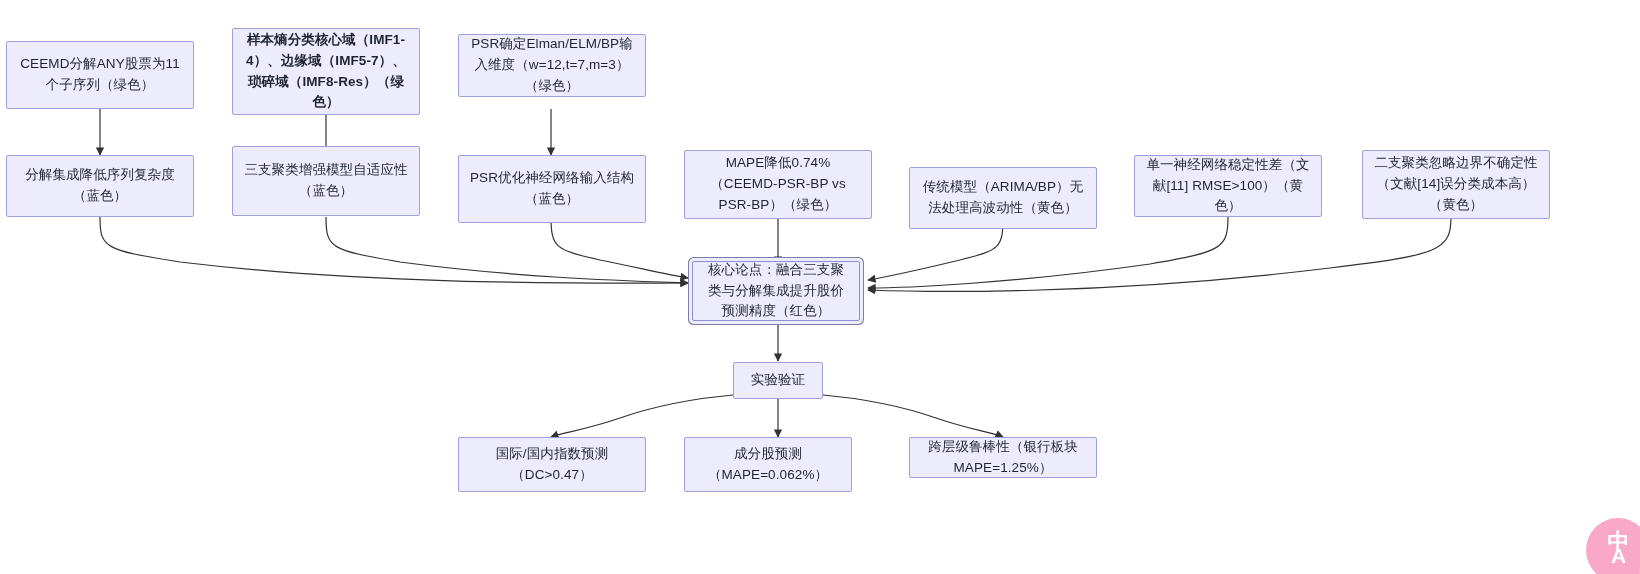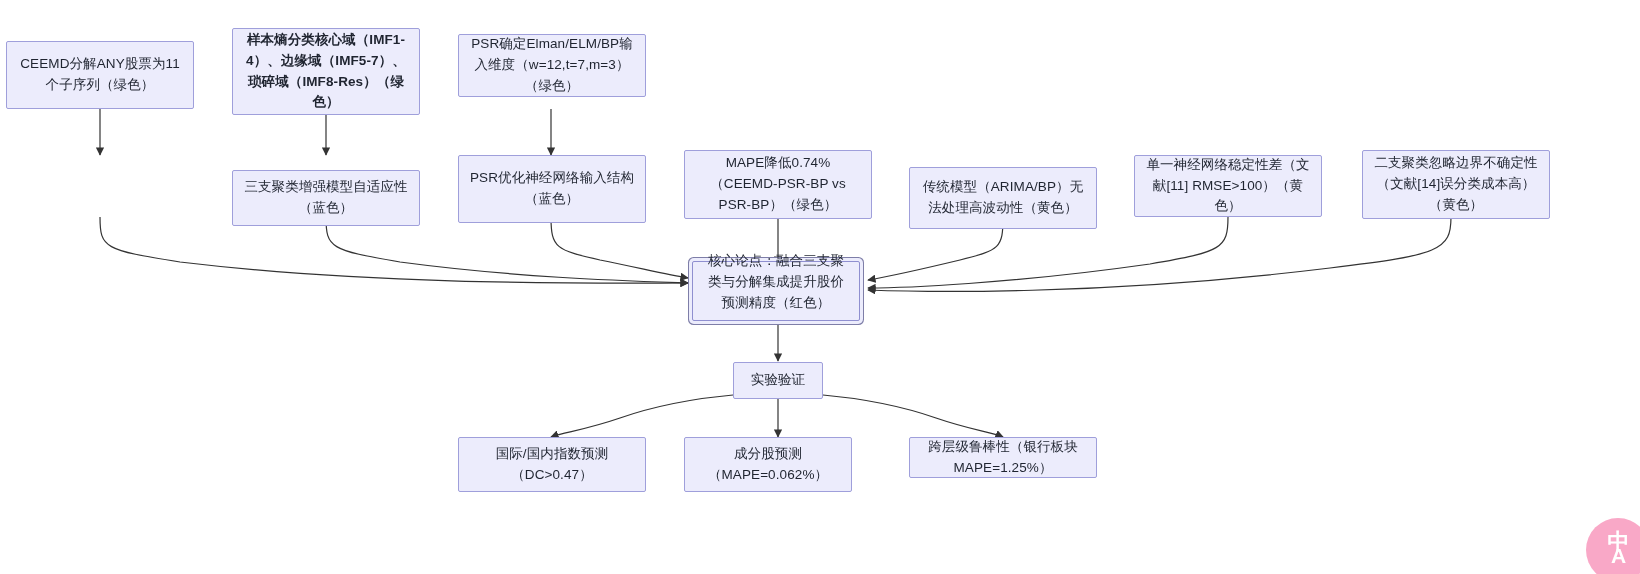--- a/index.html
+++ b/index.html
@@ -120,22 +120,25 @@
   </div>
 
   <div class="node" style="left:232px; top:28px; width:188px; height:87px;font-weight:bold;">
     <span>样本熵分类核心域（IMF1-4）、边缘域（IMF5-7）、琐碎域（IMF8-Res）（绿色）</span>
   </div>
 
   <div class="node" style="left:458px; top:34px; width:188px; height:63px;">
     <span>PSR确定Elman/ELM/BP输入维度（w=12,t=7,m=3）（绿色）</span>
   </div>
 
+  <div class="node" style="left:6px; top:155px; width:188px; height:62px;">
+    <span>分解集成降低序列复杂度（蓝色）</span>
+  </div>
 
-  <div class="node" style="left:232px; top:170px; width:188px; height:56px;">
+  <div class="node" style="left:232px; top:146px; width:188px; height:70px;">
     <span>三支聚类增强模型自适应性（蓝色）</span>
   </div>
 
   <div class="node" style="left:458px; top:155px; width:188px; height:68px;">
     <span>PSR优化神经网络输入结构（蓝色）</span>
   </div>
 
   <div class="node" style="left:684px; top:150px; width:188px; height:69px;justify-content:center;">
     <span>MAPE降低0.74%（CEEMD-PSR-BP vs PSR-BP）（绿色）</span>
   </div>
@@ -145,21 +148,21 @@
   </div>
 
   <div class="node" style="left:1134px; top:155px; width:188px; height:62px;">
     <span>单一神经网络稳定性差（文献[11] RMSE&gt;100）（黄色）</span>
   </div>
 
   <div class="node" style="left:1362px; top:150px; width:188px; height:69px;">
     <span>二支聚类忽略边界不确定性（文献[14]误分类成本高）（黄色）</span>
   </div>
 
-  <div class="node core" style="left:692px; top:261px; width:168px; height:60px;align-items:flex-end;">
+  <div class="node core" style="left:692px; top:261px; width:168px; height:60px;">
     <span>核心论点：融合三支聚类与分解集成提升股价预测精度（红色）</span>
   </div>
 
   <div class="node" style="left:733px; top:362px; width:90px; height:37px;">
     <span>实验验证</span>
   </div>
 
   <div class="node" style="left:458px; top:437px; width:188px; height:55px;">
     <span>国际/国内指数预测（DC&gt;0.47）</span>
   </div>

